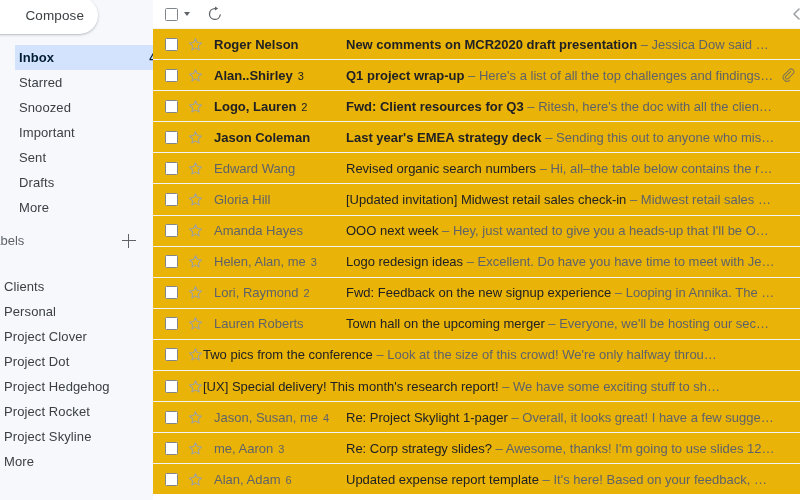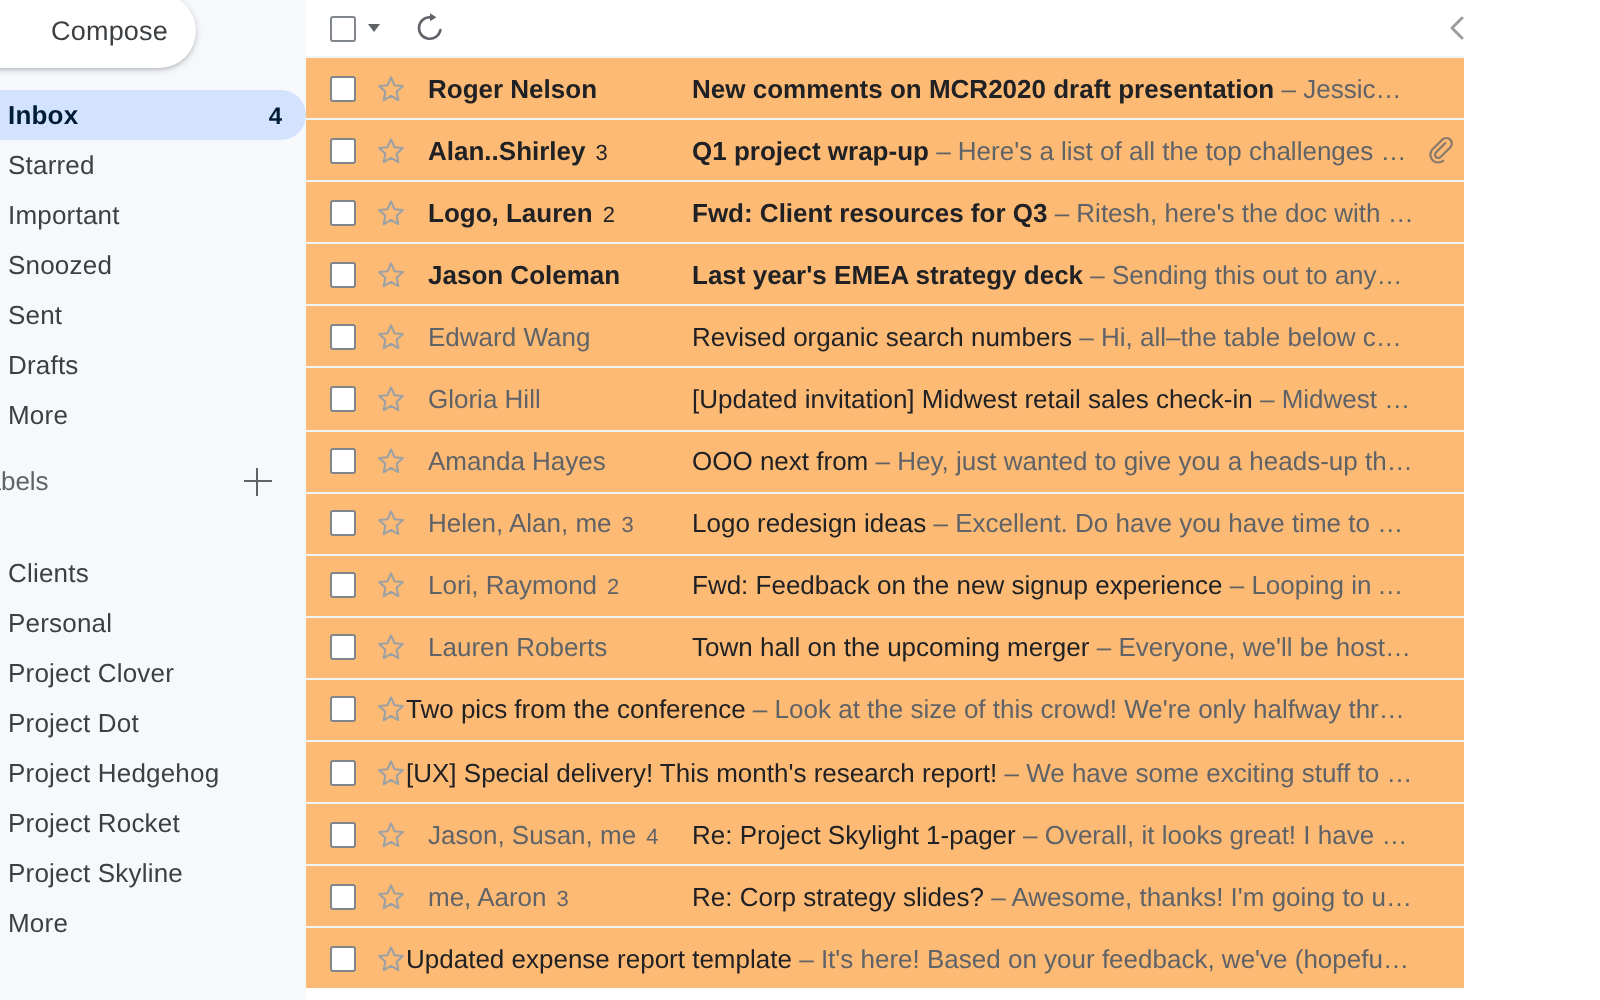--- a/index.html
+++ b/index.html
@@ -11,21 +11,21 @@
     height: 500px;
     overflow: hidden;
     background: #ffffff;
     font-family: "Liberation Sans", sans-serif;
     font-size: 13px;
     color: #202124;
     -webkit-font-smoothing: antialiased;
   }
   .app {
     display: flex;
-    width: 732px;
+    width: 800px;
     height: 500px;
     position: relative;
   }
 
   
   .sidebar {
     width: 153px;
     min-width: 153px;
     height: 500px;
     background: #f6f8fc;
@@ -51,21 +51,21 @@
   .compose-label {
     font-size: 13.5px;
     color: #3c4043;
     letter-spacing: .1px;
     white-space: nowrap;
   }
 
   .nav-list {
     position: absolute;
     top: 45px;
-    left: 0;
+    left: 15px;
     width: 153px;
   }
   .nav-item {
     height: 25px;
     display: flex;
     align-items: center;
     padding-left: 4px;
     padding-right: 12px;
     box-sizing: border-box;
     border-top-right-radius: 14px;
@@ -223,21 +223,21 @@
     bottom: 0;
   }
   .row {
     height: 31.1px;
     display: flex;
     align-items: center;
     border-top: 1px solid #f1f3f4;
     box-sizing: border-box;
     padding-left: 12px;
     padding-right: 0px;
-    background: #fdba74;
+    background: #eab308;
     cursor: pointer;
     position: relative;
   }
   .row:first-child { border-top: 1px solid #f1f3f4; }
 
   .row .cb { margin-right: 0; }
 
   .star {
     margin-left: 10px;
     width: 15px;
@@ -320,24 +320,24 @@
 
     <div class="nav-list">
         <div class="nav-item active">
           <span class="nav-label">Inbox</span>
           <span class="nav-count">4</span>
         </div>
         <div class="nav-item">
           <span class="nav-label">Starred</span>
         </div>
         <div class="nav-item">
+          <span class="nav-label">Snoozed</span>
+        </div>
+        <div class="nav-item">
           <span class="nav-label">Important</span>
-        </div>
-        <div class="nav-item">
-          <span class="nav-label">Snoozed</span>
         </div>
         <div class="nav-item">
           <span class="nav-label">Sent</span>
         </div>
         <div class="nav-item">
           <span class="nav-label">Drafts</span>
         </div>
         <div class="nav-item">
           <span class="nav-label">More</span>
         </div>
@@ -468,21 +468,21 @@
           <span class="attach-spacer"></span>
         </div>
         <div class="row">
           <span class="cb"></span>
           <span class="star"><svg viewBox="0 0 16 16" width="15" height="15">
               <path d="M8 1.8 L9.85 5.95 L14.3 6.45 L11 9.5 L11.9 13.9 L8 11.65 L4.1 13.9 L5 9.5 L1.7 6.45 L6.15 5.95 Z" fill="none" stroke="#9aa0a6" stroke-width="1.1" stroke-linejoin="round"></path>
             </svg></span>
           <div class="sender">
             <span class="sender-name">Amanda Hayes</span>
           </div>
-          <div class="msg"><span class="subject">OOO next from</span><span class="dash"> – </span><span class="snippet">Hey, just wanted to give you a heads-up that I'll be OOO next week. If …</span></div>
+          <div class="msg"><span class="subject">OOO next week</span><span class="dash"> – </span><span class="snippet">Hey, just wanted to give you a heads-up that I'll be OOO next week. If …</span></div>
           <span class="attach-spacer"></span>
         </div>
         <div class="row">
           <span class="cb"></span>
           <span class="star"><svg viewBox="0 0 16 16" width="15" height="15">
               <path d="M8 1.8 L9.85 5.95 L14.3 6.45 L11 9.5 L11.9 13.9 L8 11.65 L4.1 13.9 L5 9.5 L1.7 6.45 L6.15 5.95 Z" fill="none" stroke="#9aa0a6" stroke-width="1.1" stroke-linejoin="round"></path>
             </svg></span>
           <div class="sender">
             <span class="sender-name">Helen, Alan, me</span>
             <span class="sender-count">3</span>
@@ -551,18 +551,22 @@
             <span class="sender-count">3</span>
           </div>
           <div class="msg"><span class="subject">Re: Corp strategy slides?</span><span class="dash"> – </span><span class="snippet">Awesome, thanks! I'm going to use slides 12-27 in my presen…</span></div>
           <span class="attach-spacer"></span>
         </div>
         <div class="row">
           <span class="cb"></span>
           <span class="star"><svg viewBox="0 0 16 16" width="15" height="15">
               <path d="M8 1.8 L9.85 5.95 L14.3 6.45 L11 9.5 L11.9 13.9 L8 11.65 L4.1 13.9 L5 9.5 L1.7 6.45 L6.15 5.95 Z" fill="none" stroke="#9aa0a6" stroke-width="1.1" stroke-linejoin="round"></path>
             </svg></span>
+          <div class="sender">
+            <span class="sender-name">Alan, Adam</span>
+            <span class="sender-count">6</span>
+          </div>
           <div class="msg"><span class="subject">Updated expense report template</span><span class="dash"> – </span><span class="snippet">It's here! Based on your feedback, we've (hopefully)…</span></div>
           <span class="attach-spacer"></span>
         </div>
       </div>
   </div>
 </div>
 
 </body></html>

